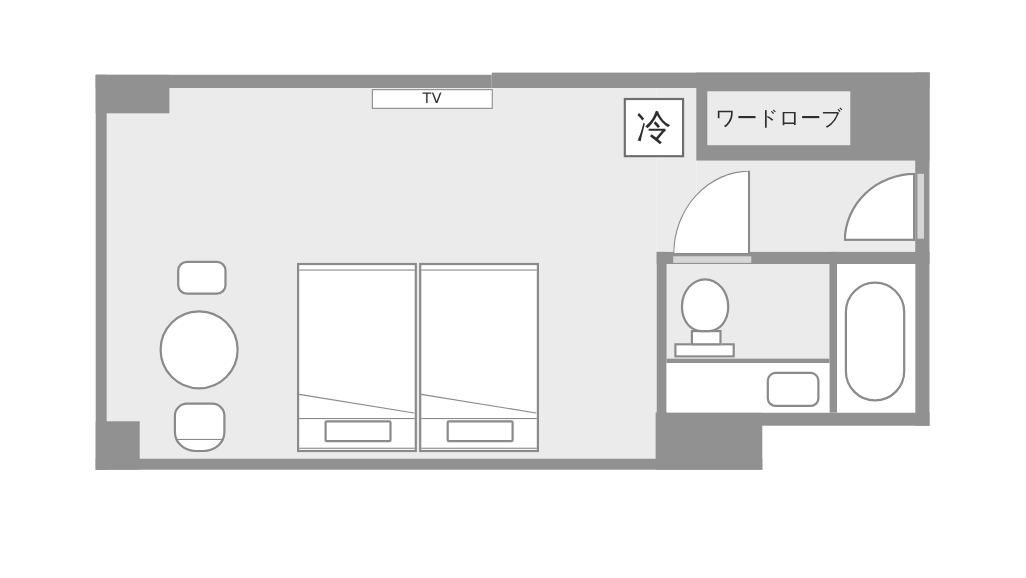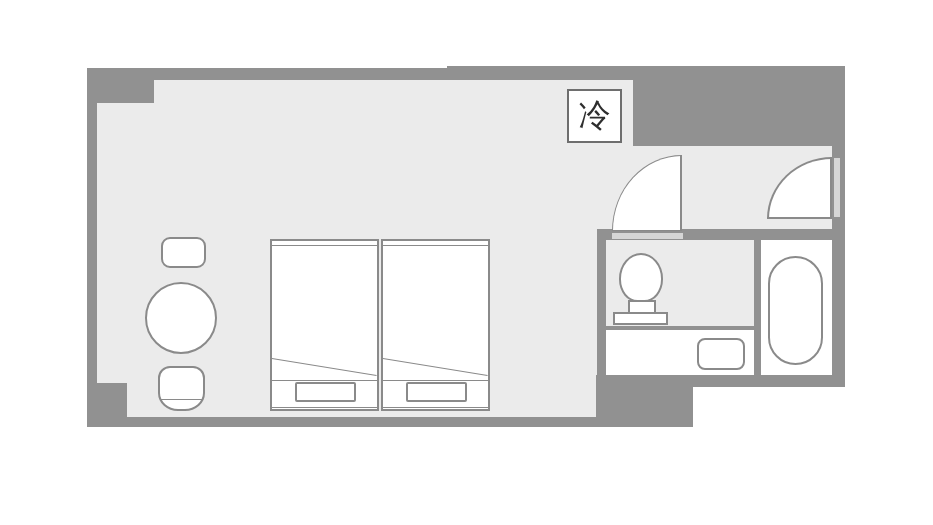--- a/index.html
+++ b/index.html
@@ -42,22 +42,28 @@
   <div class="wall" style="left:606px;top:326px;width:148px;height:4px;"></div>
 
   <div class="room" style="left:606px;top:330px;width:148px;height:45px;"></div>
   <div class="room" style="left:761px;top:240px;width:71px;height:135px;"></div>
 
   <div class="door" style="left:612px;top:155px;width:70px;height:76px;border-right-width:2.5px;"></div>
   <div class="bar" style="left:612px;top:233px;width:71px;height:6px;"></div>
   <div class="door" style="left:767px;top:157px;width:65px;height:62px;border-width:2px;"></div>
   <div class="bar" style="left:834px;top:158px;width:6px;height:59px;"></div>
 
+  <div class="fx lbl" style="left:338px;top:81px;width:110px;height:18px;border-width:1.5px;">
+    <span style="font-size:13px;letter-spacing:0.5px;">TV</span>
+  </div>
   <div class="fx lbl" style="left:567px;top:89px;width:55px;height:54px;border-color:var(--box-border,#6e6e6e);">
     <span style="font-size:32px;">冷</span>
+  </div>
+  <div class="abs lbl" style="left:643px;top:83px;width:130px;height:49px;background:var(--floor,#ebebeb);">
+    <span style="font-size:19px;">ワードローブ</span>
   </div>
 
   <div class="fx" style="left:270px;top:239px;width:109px;height:172px;">
     <div class="ln" style="left:0;top:4px;width:100%;"></div>
     <div class="ln" style="left:0;top:117px;width:106.4px;transform:rotate(9.2deg);transform-origin:0 0;"></div>
     <div class="ln" style="left:0;top:139px;width:100%;"></div>
     <div class="fx" style="left:23px;top:141px;width:61px;height:20px;border-radius:2px;"></div>
     <div class="ln" style="left:0;top:166px;width:100%;"></div>
   </div>
   <div class="fx" style="left:381px;top:239px;width:109px;height:172px;">

